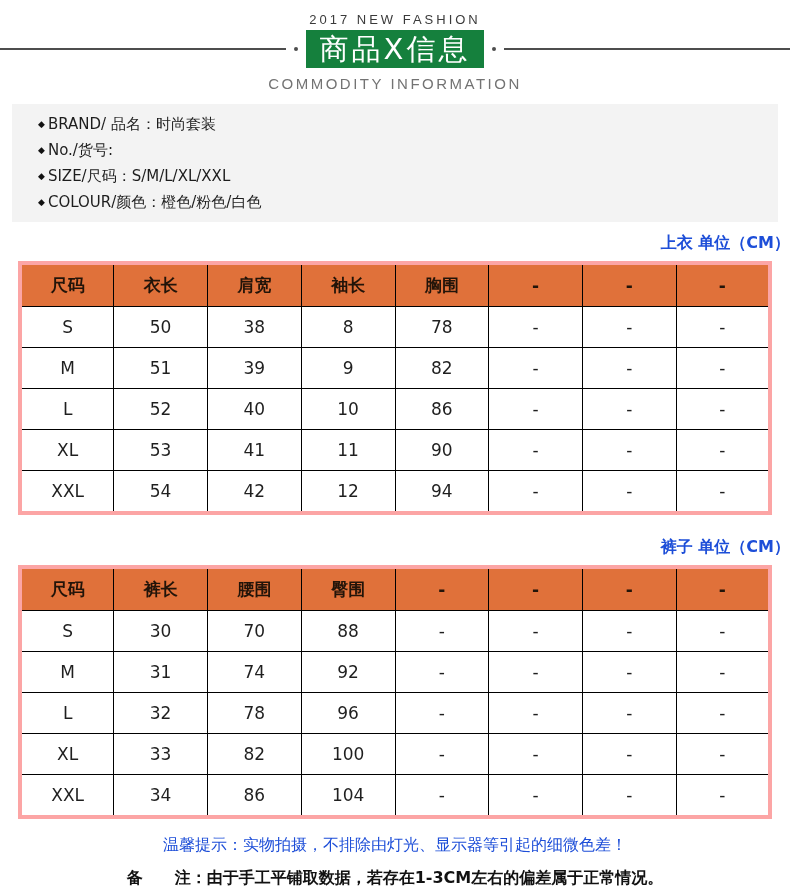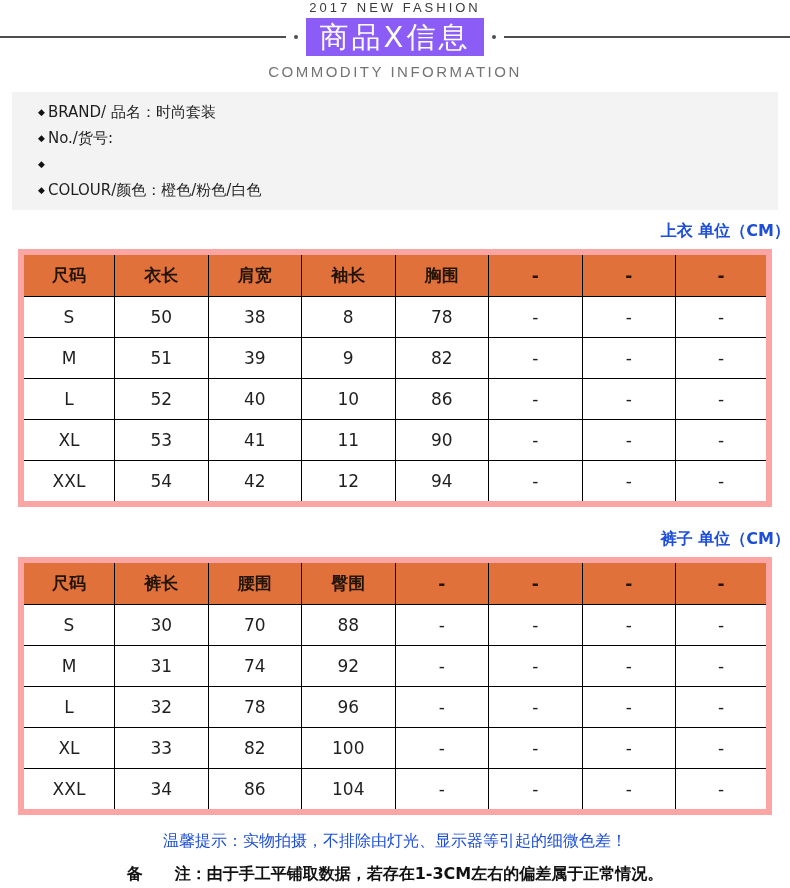--- a/index.html
+++ b/index.html
@@ -3,50 +3,50 @@
 <meta charset="utf-8">
 <style>
   html, body { margin: 0; padding: 0; }
   body {
     width: 790px; height: 888px; overflow: hidden;
     background: #ffffff;
     font-family: "DejaVu Sans", "Liberation Sans", sans-serif;
     color: #1e1e1e;
   }
   
-  .hdr { }
+  .hdr { padding-top: 12px; }
   .tagline {
     text-align: center; font-size: 13px; letter-spacing: 3px;
     color: #3a3a3a; font-family: "Liberation Sans", sans-serif;
   }
   .banner-row { display: flex; align-items: center; margin-top: 3px; height: 38px; }
   .rule { flex: 1; height: 0; border-top: 2px solid #4d4d4d; }
   .dot { width: 4px; height: 4px; border-radius: 50%; background: #4d4d4d; margin: 0 8px; flex: none; }
   .banner {
-    background: #8b5cf6; color: #ffffff; flex: none;
+    background: #15803d; color: #ffffff; flex: none;
     font-size: 29px; line-height: 38px; padding: 0 14px; letter-spacing: 3px;
   }
   .subtitle {
     text-align: center; font-size: 15px; letter-spacing: 2.5px;
     color: #737373; margin-top: 7px; font-family: "Liberation Sans", sans-serif;
   }
   
   .info-box {
     margin: 12px 12px 0; background: #f3f3f3;
     padding: 7px 26px;
   }
   .info-line { display: flex; align-items: center; line-height: 26px; font-size: 15px; color: #1d1d1d; }
   .bullet { font-size: 9px; margin-right: 3px; color: #111; }
   
   .tbl-title { text-align: right; font-size: 16px; font-weight: 600; color: #1d4ed8; margin: 11px 0 7px; }
   .tbl-title.second { margin-top: 22px; }
   table.size {
     width: 754px; margin: 0 18px;
     border-collapse: collapse; table-layout: fixed;
-    border: 6px solid #fca5a5;
+    border: 4px solid #fca5a5;
   }
   table.size th, table.size td {
     border: 1px solid #000; text-align: center; padding: 0;
   }
   table.size th {
     background: #e0713a; color: #221409;
     font-size: 17px; font-weight: bold; height: 41px;
   }
   table.size td { font-size: 17px; color: #1f1f1f; height: 40px; }
   
@@ -72,20 +72,21 @@
   <div class="info-line">
     <span class="bullet">◆</span>
     <span>BRAND/ 品名：时尚套装</span>
   </div>
   <div class="info-line">
     <span class="bullet">◆</span>
     <span>No./货号:</span>
   </div>
   <div class="info-line">
     <span class="bullet">◆</span>
+    <span>SIZE/尺码：S/M/L/XL/XXL</span>
   </div>
   <div class="info-line">
     <span class="bullet">◆</span>
     <span>COLOUR/颜色：橙色/粉色/白色</span>
   </div>
 </div>
 
 <div class="tbl-title">上衣  单位（CM）</div>
 <table class="size">
     <thead>

